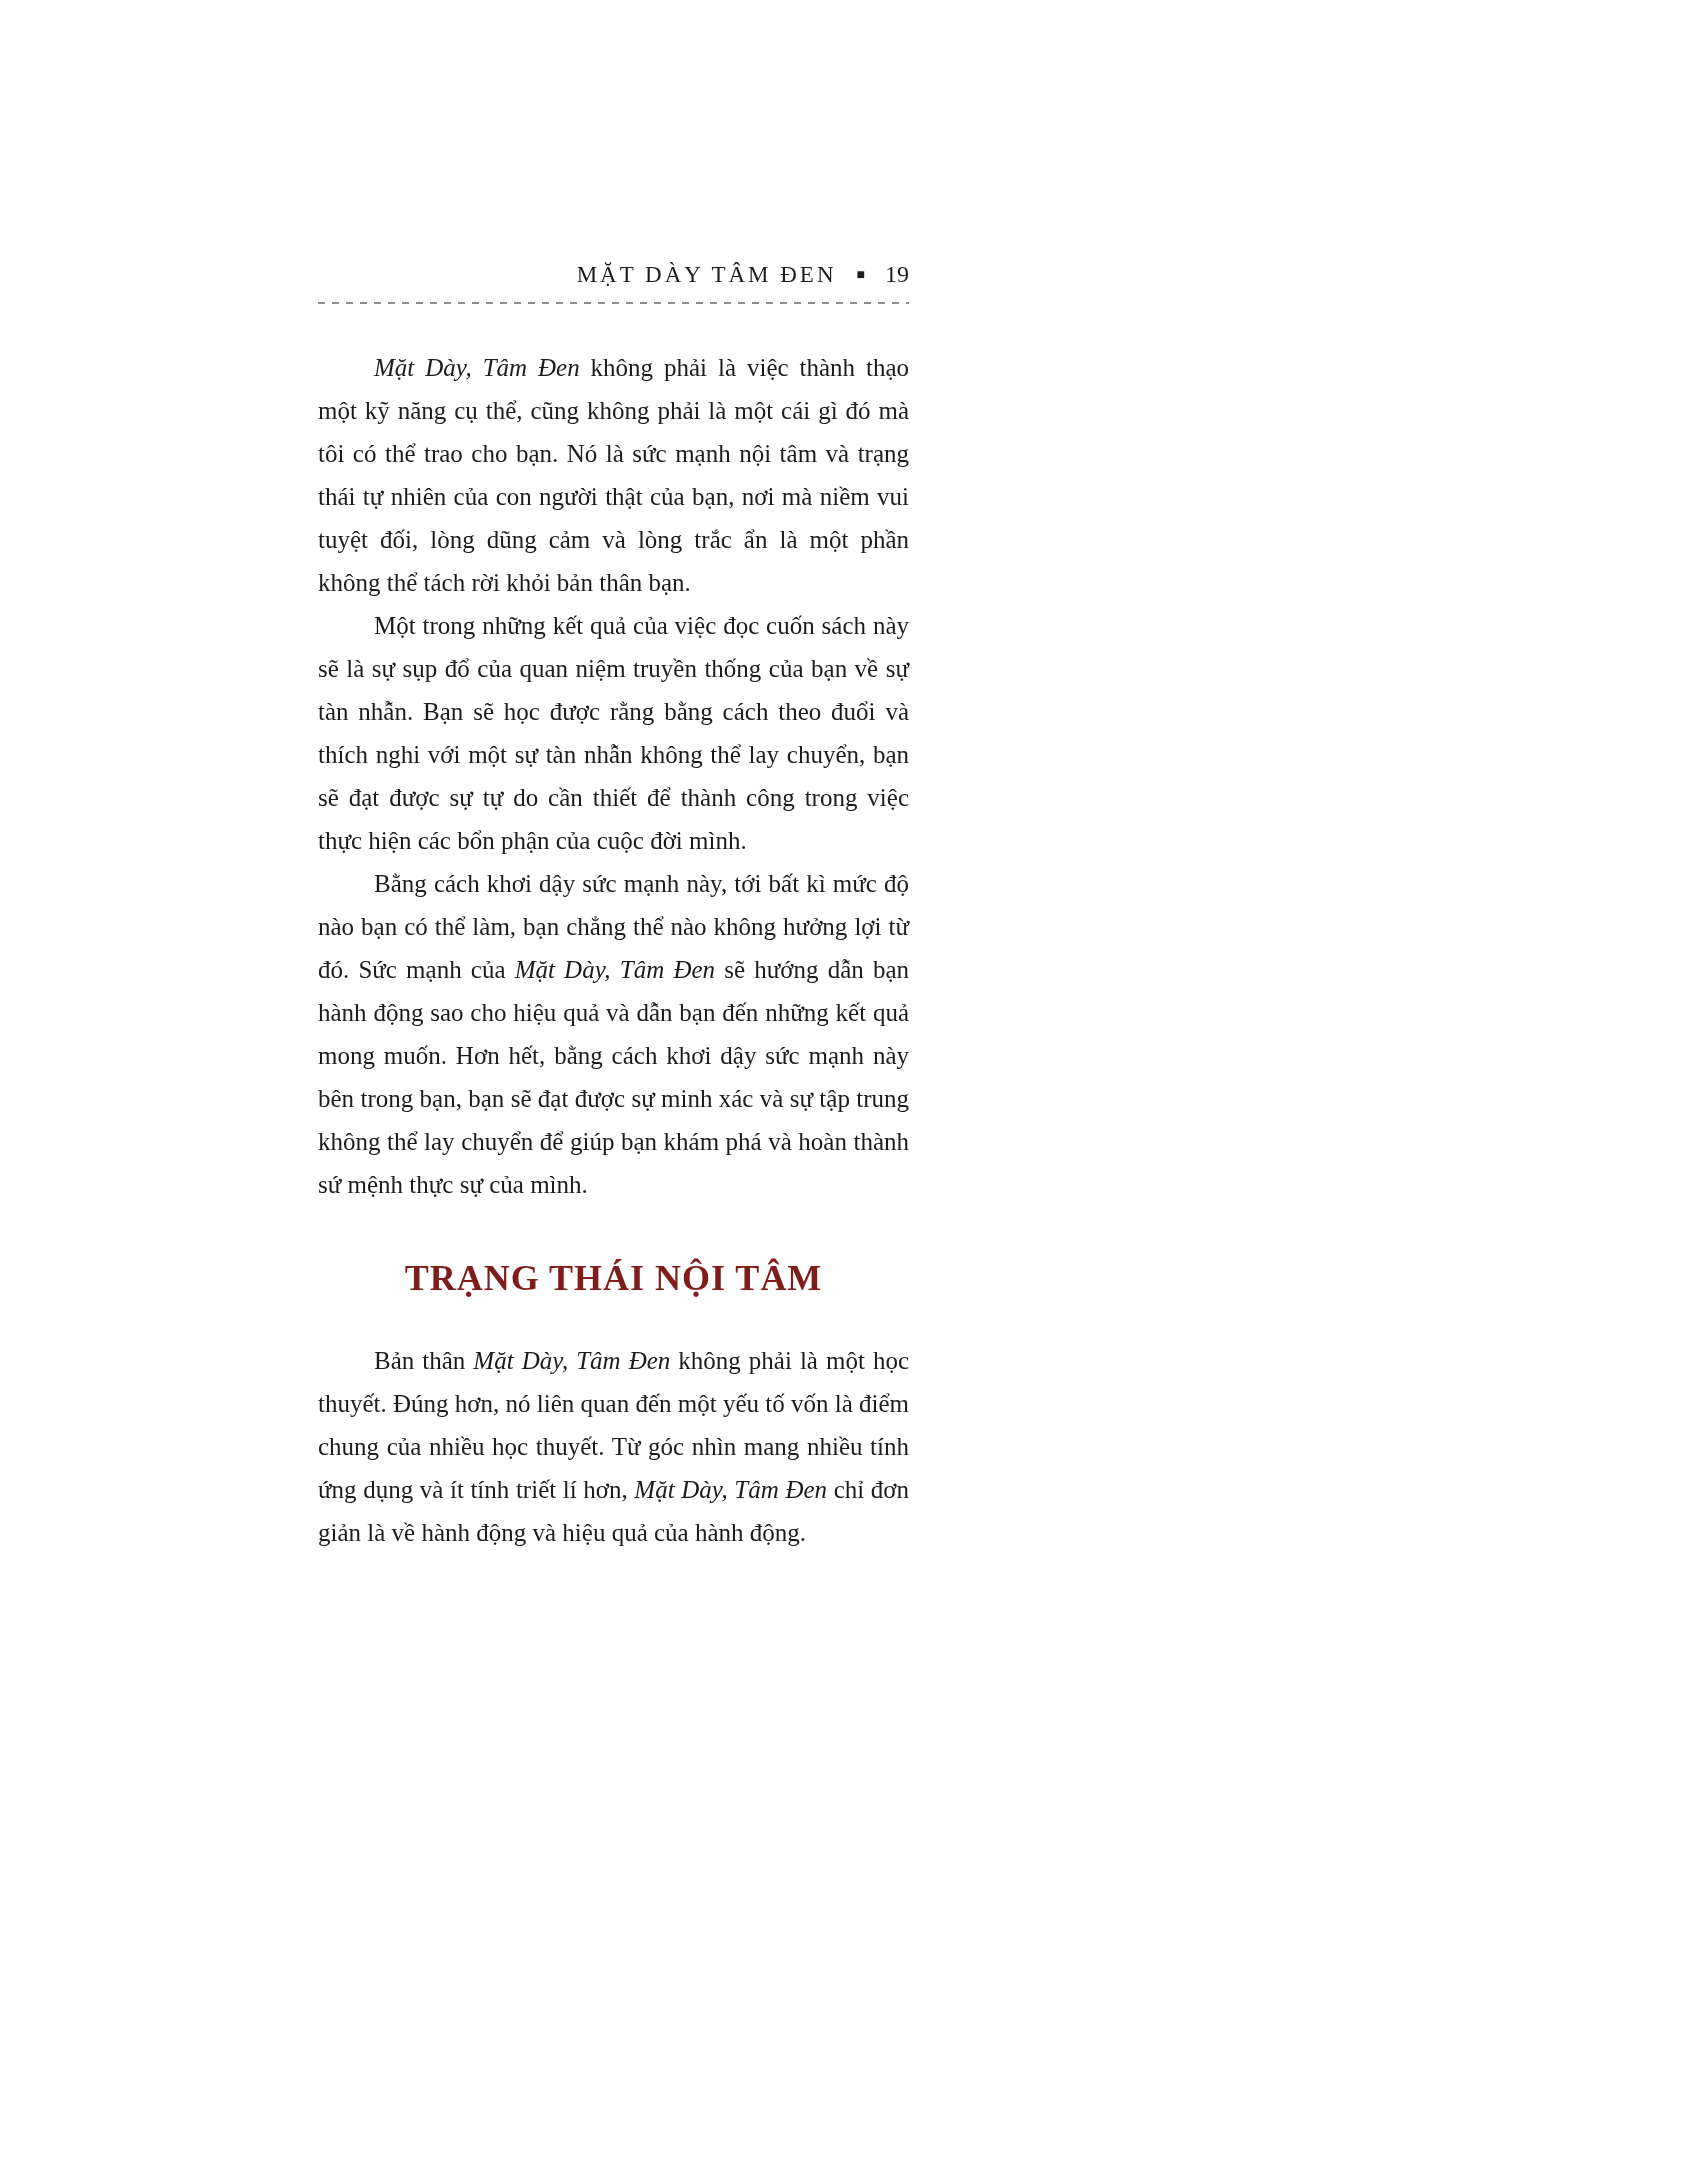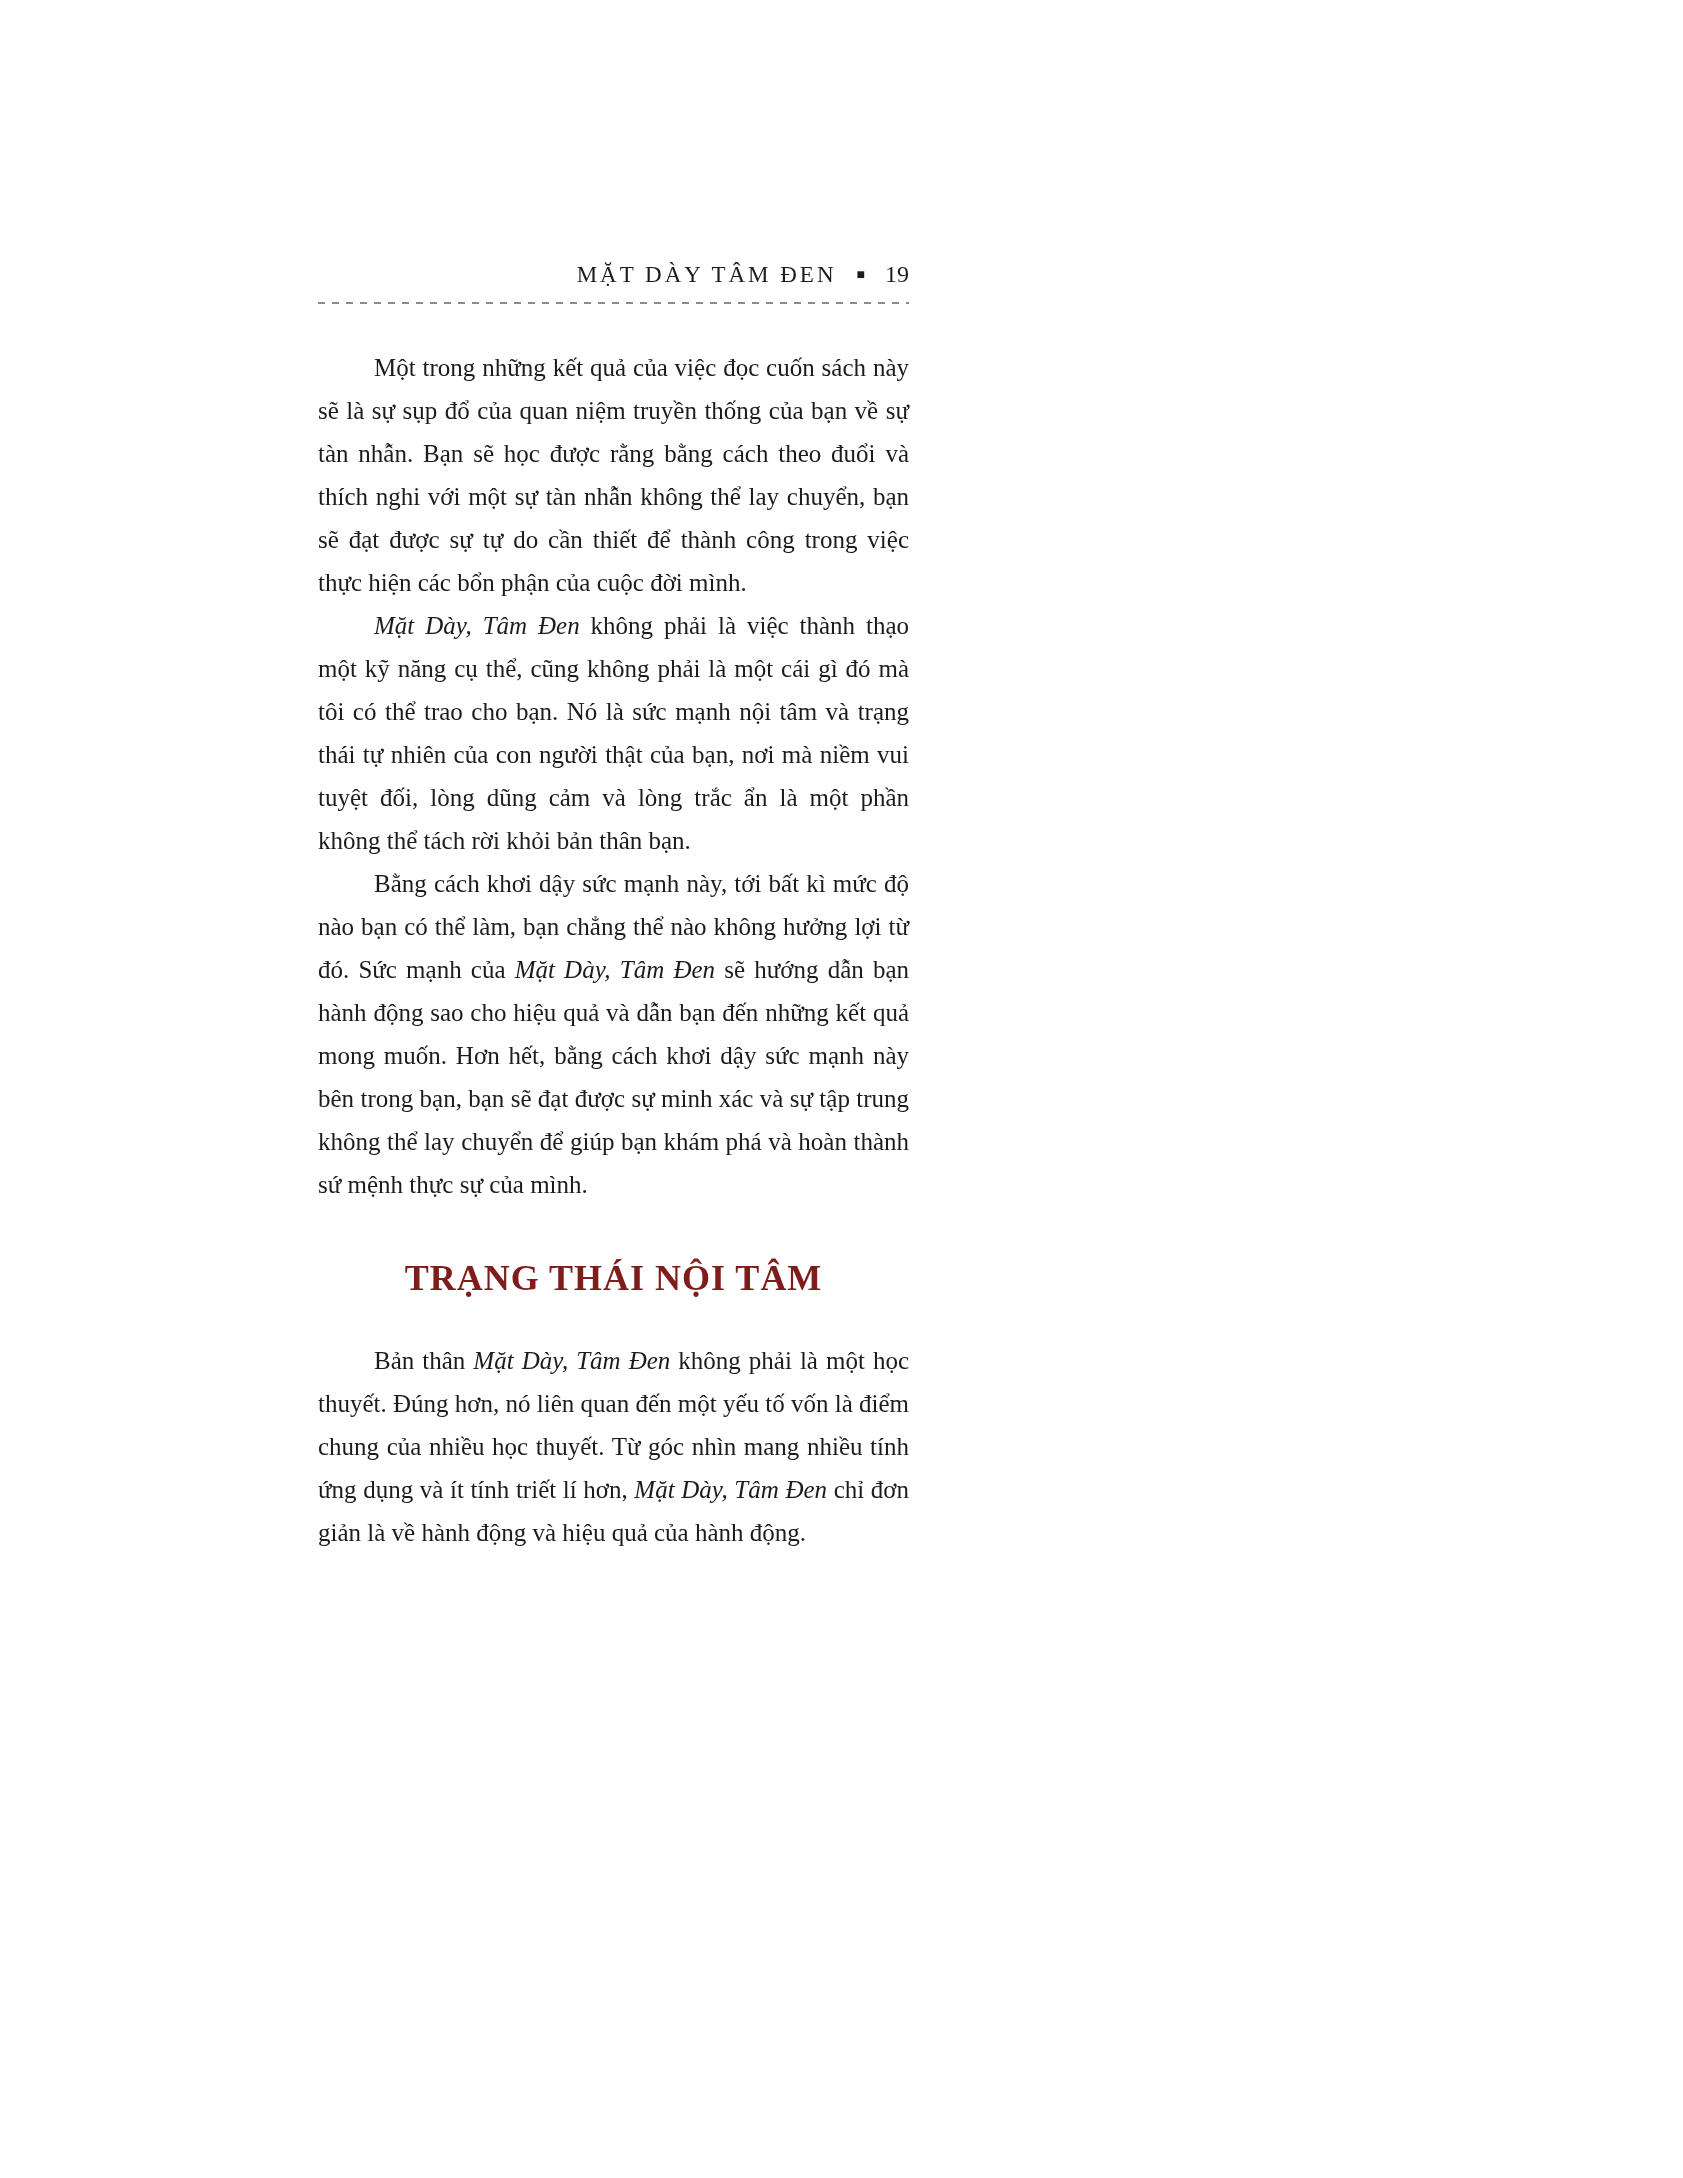--- a/index.html
+++ b/index.html
@@ -87,22 +87,22 @@
 
     <header class="page-header">
       <span class="running-title">MẶT DÀY TÂM ĐEN</span>
       <span class="separator">■</span>
       <span class="page-number">19</span>
     </header>
 
     <div class="divider"></div>
 
     <main class="page-body">
+        <p class="para"><span class="italic">Mặt Dày, Tâm Đen</span><span class=""> không phải là việc thành thạo một kỹ năng cụ thể, cũng không phải là một cái gì đó mà tôi có thể trao cho bạn. Nó là sức mạnh nội tâm và trạng thái tự nhiên của con người thật của bạn, nơi mà niềm vui tuyệt đối, lòng dũng cảm và lòng trắc ẩn là một phần không thể tách rời khỏi bản thân bạn.</span></p>
         <p class="para"><span class="">Một trong những kết quả của việc đọc cuốn sách này sẽ là sự sụp đổ của quan niệm truyền thống của bạn về sự tàn nhẫn. Bạn sẽ học được rằng bằng cách theo đuổi và thích nghi với một sự tàn nhẫn không thể lay chuyển, bạn sẽ đạt được sự tự do cần thiết để thành công trong việc thực hiện các bổn phận của cuộc đời mình.</span></p>
-        <p class="para"><span class="italic">Mặt Dày, Tâm Đen</span><span class=""> không phải là việc thành thạo một kỹ năng cụ thể, cũng không phải là một cái gì đó mà tôi có thể trao cho bạn. Nó là sức mạnh nội tâm và trạng thái tự nhiên của con người thật của bạn, nơi mà niềm vui tuyệt đối, lòng dũng cảm và lòng trắc ẩn là một phần không thể tách rời khỏi bản thân bạn.</span></p>
         <p class="para"><span class="">Bằng cách khơi dậy sức mạnh này, tới bất kì mức độ nào bạn có thể làm, bạn chẳng thể nào không hưởng lợi từ đó. Sức mạnh của </span><span class="italic">Mặt Dày, Tâm Đen</span><span class=""> sẽ hướng dẫn bạn hành động sao cho hiệu quả và dẫn bạn đến những kết quả mong muốn. Hơn hết, bằng cách khơi dậy sức mạnh này bên trong bạn, bạn sẽ đạt được sự minh xác và sự tập trung không thể lay chuyển để giúp bạn khám phá và hoàn thành sứ mệnh thực sự của mình.</span></p>
         <h2 class="section-heading">TRẠNG THÁI NỘI TÂM</h2>
         <p class="para"><span class="">Bản thân </span><span class="italic">Mặt Dày, Tâm Đen</span><span class=""> không phải là một học thuyết. Đúng hơn, nó liên quan đến một yếu tố vốn là điểm chung của nhiều học thuyết. Từ góc nhìn mang nhiều tính ứng dụng và ít tính triết lí hơn, </span><span class="italic">Mặt Dày, Tâm Đen</span><span class=""> chỉ đơn giản là về hành động và hiệu quả của hành động.</span></p>
       </main>
 
   </div>
 </div>
 
 
 </body></html>

